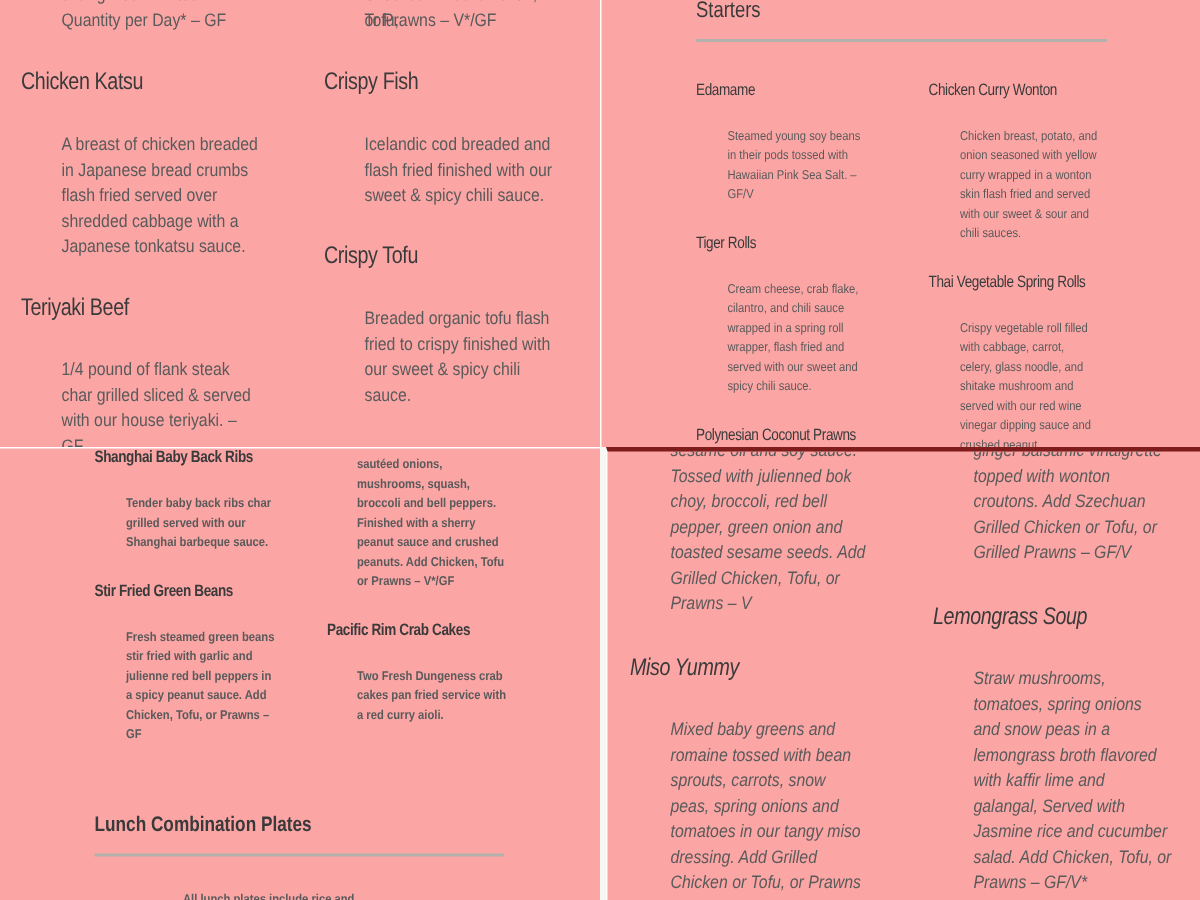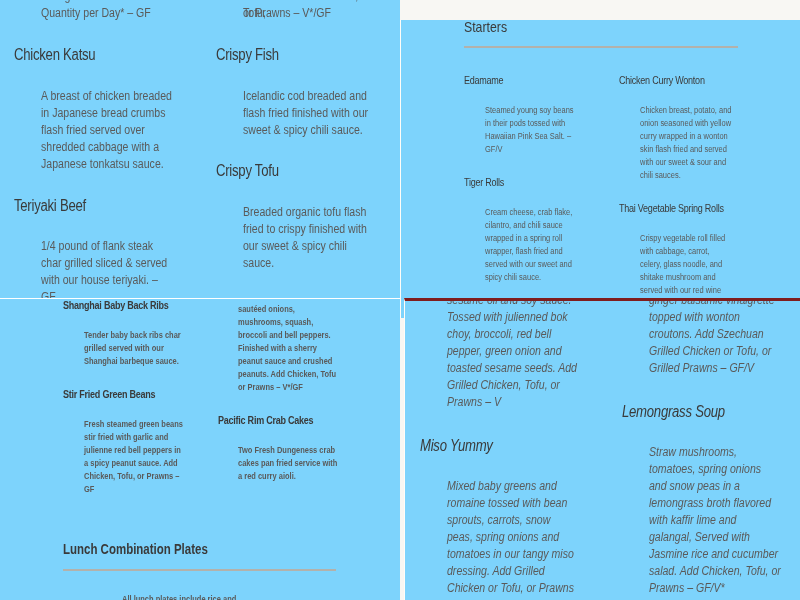--- a/index.html
+++ b/index.html
@@ -1,19 +1,19 @@
 <!DOCTYPE html>
 <html><head>
 <meta charset="utf-8">
 <style>
   html, body { margin:0; padding:0; }
   body { width:800px; height:600px; position:relative; overflow:hidden; background:#f8f7f3; font-family:"Liberation Sans", sans-serif; color:#555; }
-  .tile { position:absolute; overflow:hidden; background:#7dd3fc; }
+  .tile { position:absolute; overflow:hidden; background:#fca5a5; }
   .t-tl { left:0; top:0; width:400px; height:298px; }
-  .t-tr { left:400px; top:0; width:400px; height:298px; border-left:1px solid #fffdf8;margin-top:20px; }
+  .t-tr { left:400px; top:0; width:400px; height:298px; border-left:1px solid #fffdf8; }
   .t-bl { left:0; top:298px; width:400px; height:302px; border-top:1px solid #ffffff;font-weight:bold; }
   .t-br { left:404px; top:298px; width:400px; height:302px; border-top:3px solid #7f1d1d; border-left:1px solid #fffdf8;font-style:italic; }
 
   .title { position:absolute; font-family:"Liberation Sans Narrow","Liberation Sans", sans-serif; color:#3a3a3a; letter-spacing:-0.3px; transform-origin:left top; }
   .desc { position:absolute; color:#5a5a5a; white-space:pre-line; transform-origin:left top; }
 
   
   .big .title { font-size:16px; transform:scaleX(0.82); }
   .big .desc { font-size:12px; line-height:17px; transform:scaleX(0.88); }
   

